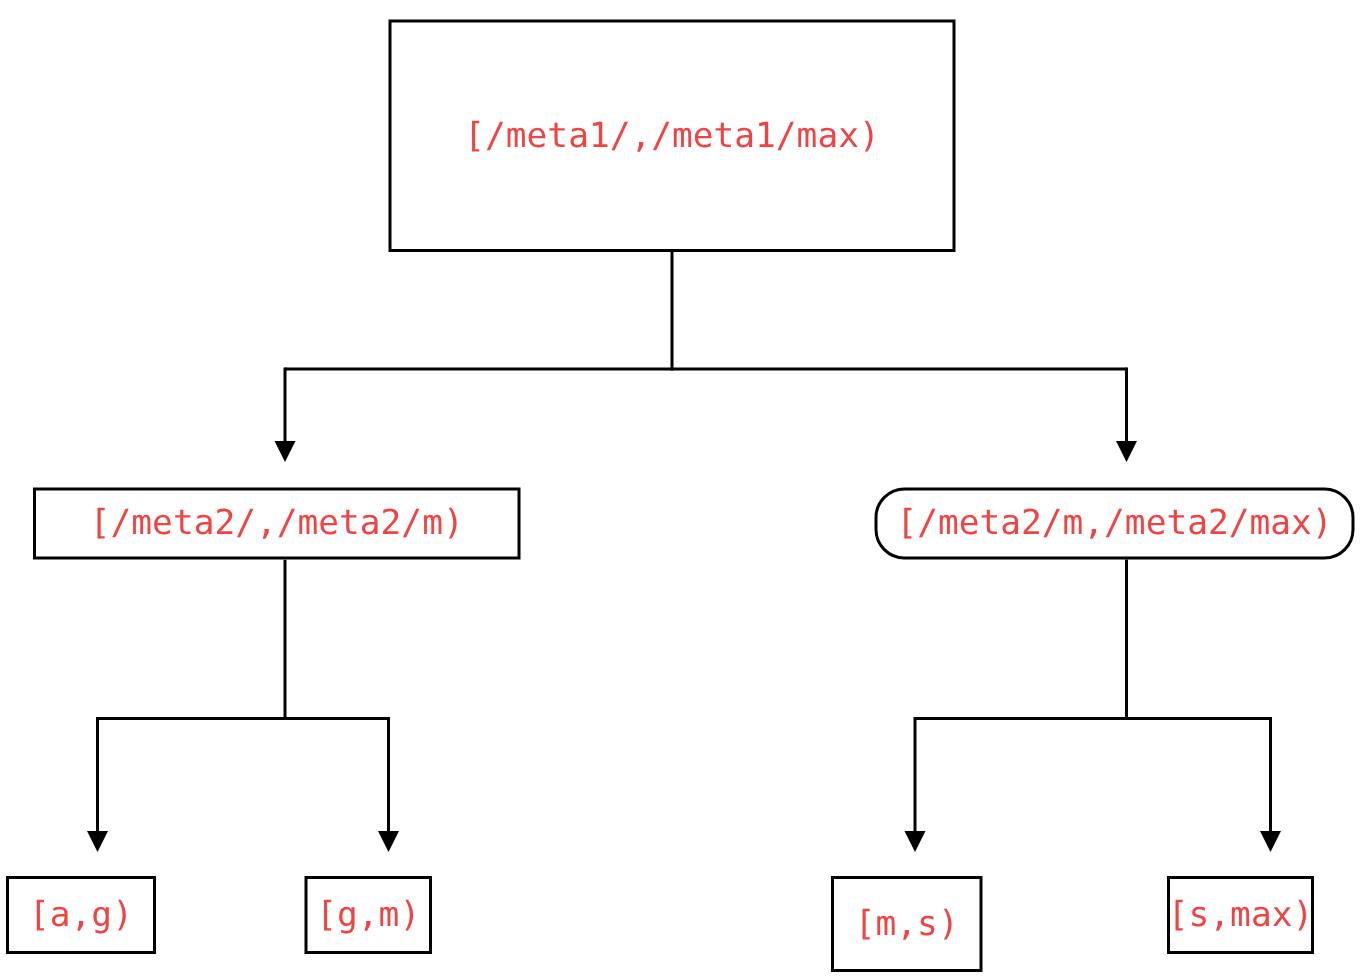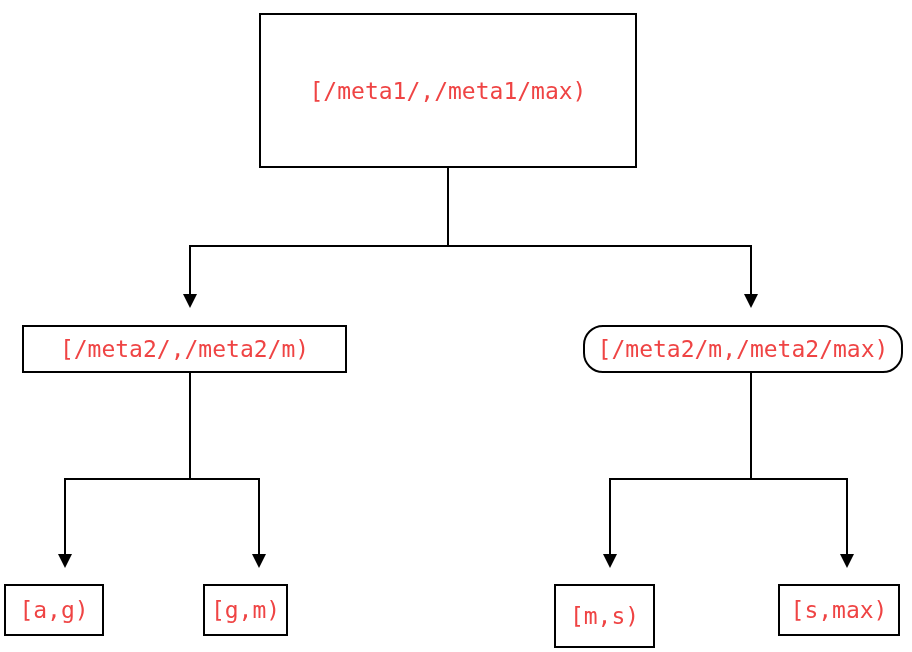--- a/index.html
+++ b/index.html
@@ -33,21 +33,21 @@
     font-size: 23px;
     color: #ef4444;
     white-space: nowrap;
   }
   .node-root  { left: 259px; top: 13px;  width: 378px; height: 155px; }
   .node-n2l   { left: 22px;  top: 325px; width: 325px; height: 48px; }
   .node-n2r   { left: 583px; top: 325px; width: 320px; height: 48px; border-radius: 20px; }
   .node-leaf-ag   { left: 4px;   top: 584px; width: 100px; height: 52px; }
   .node-leaf-gm   { left: 203px; top: 584px; width: 85px;  height: 52px; }
   .node-leaf-ms   { left: 554px; top: 584px; width: 101px; height: 64px; }
-  .node-leaf-smax { left: 778px; top: 584px; width: 122px; height: 52px; text-align: right; }
+  .node-leaf-smax { left: 778px; top: 584px; width: 98px; height: 52px; text-align: right; }
   .edge {
     stroke: #000000;
     stroke-width: 2;
     fill: none;
   }
   .arrowhead {
     fill: #000000;
     stroke: none;
   }
 </style>

